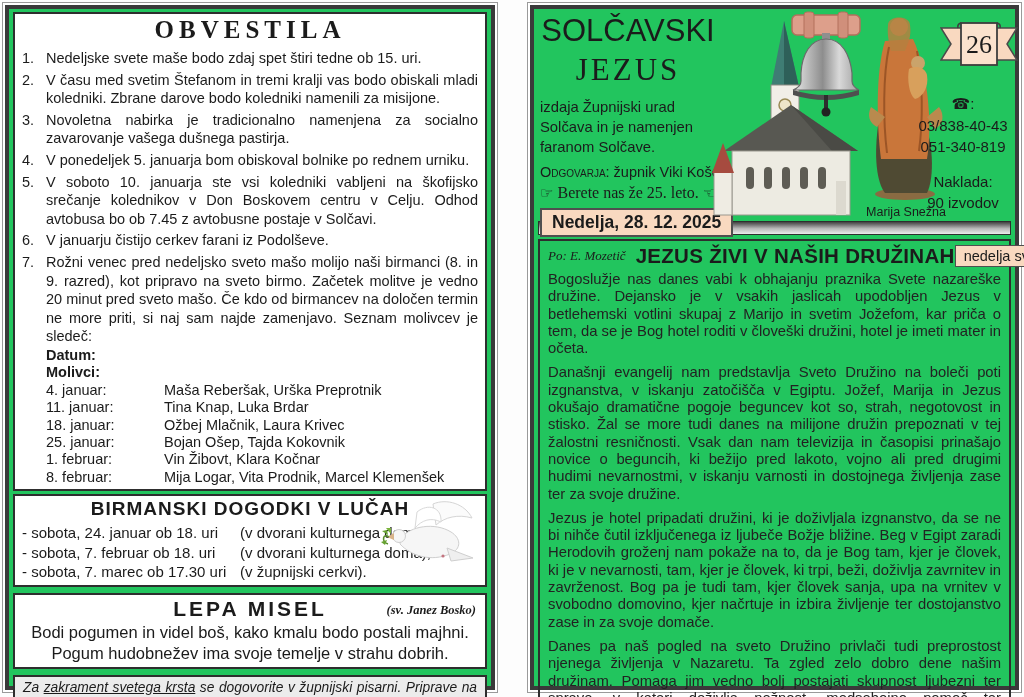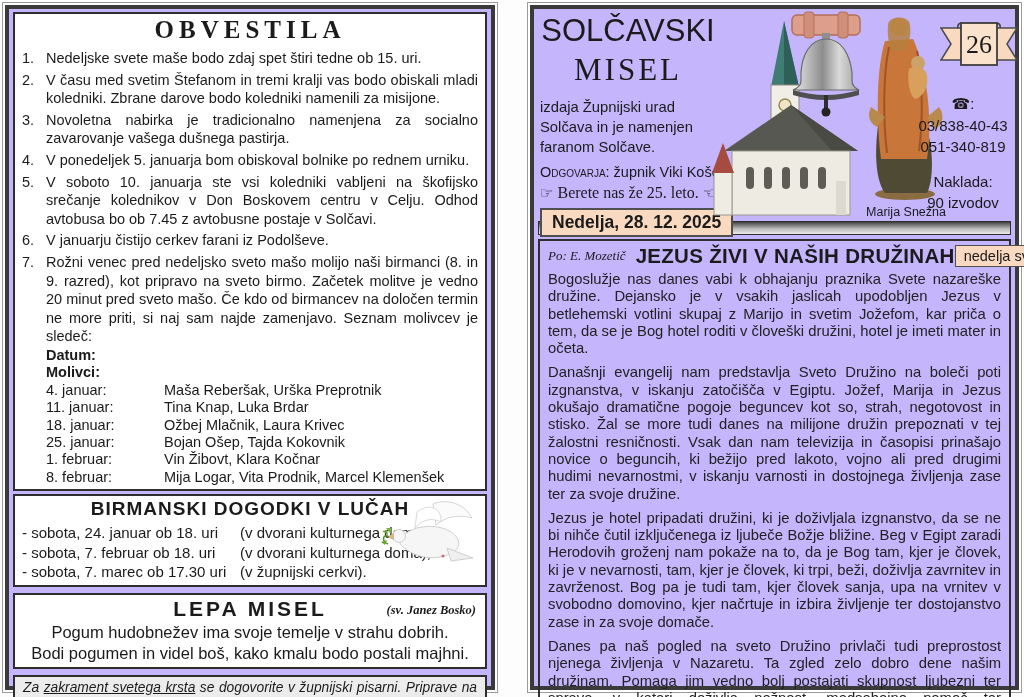--- a/index.html
+++ b/index.html
@@ -3,21 +3,21 @@
 <meta charset="utf-8">
 <style>
   html,body{margin:0;padding:0;}
   body{
     width:1024px;height:697px;position:relative;background:#fdfdfd;
     font-family:"Liberation Sans", sans-serif;color:#1b1b1b;overflow:hidden;
   }
   .page{position:absolute;top:2px;height:691px;background:#fff;border:1px solid #9a9a9a;padding:2px;box-sizing:border-box;}
   #left-page{left:2px;width:496px;}
   #right-page{left:527px;width:495px;}
-  .page-inner{border:4px solid #3a3a3a;width:100%;height:100%;box-sizing:border-box;position:relative;background:#c4b5fd;display:flex;flex-direction:column;}
+  .page-inner{border:4px solid #3a3a3a;width:100%;height:100%;box-sizing:border-box;position:relative;background:#22c55e;display:flex;flex-direction:column;}
 
   
   .box{border:2px solid #2e2e2e;margin:3px 4px;box-sizing:border-box;background:#fff;}
   #obvestila-box{padding:0 7px 3px 7px;}
   .obvestila-title{font-family:"Liberation Serif", serif;font-size:25px;font-weight:bold;letter-spacing:5px;text-align:center;margin:2px 0 5px 0;}
   .notice-item{display:flex;font-size:14.5px;line-height:18.6px;margin-bottom:3px;}
   .notice-num{width:24px;flex:none;}
   .notice-text{flex:1;text-align:justify;}
   .schedule{margin:1px 0 0 24px;font-size:14.5px;line-height:17.4px;}
   .sched-row{display:flex;}
@@ -166,41 +166,41 @@
         <circle cx="62" cy="58" r="1.6" fill="#c4747f"></circle>
       </svg>
     </div>
   </div>
 
   <div class="box" id="quote-box">
     <div class="quote-head">
       <span class="quote-title">LEPA MISEL</span>
       <span class="quote-attr">(sv. Janez Bosko)</span>
     </div>
+    <div class="quote-line">Bodi pogumen in videl boš, kako kmalu bodo postali majhni.</div>
     <div class="quote-line">Pogum hudobnežev ima svoje temelje v strahu dobrih.</div>
-    <div class="quote-line">Bodi pogumen in videl boš, kako kmalu bodo postali majhni.</div>
   </div>
 
   <div class="box" id="notices-box">
     <div class="fine-notice">
       <span>Za </span><span class="u">zakrament svetega krsta</span><span> se dogovorite v župnijski pisarni. Priprave na sveti krst potekajo na prvi petek v mesecu ob 18.30 v veroučni učilnici v Lučah. Krščevanje poteka ob sobotah ob 11.30 v župnijskih cerkvah v Lučah in Solčavi.</span>
     </div>
 
   </div>
 
  </div>
 </div>
 
 <div class="page" id="right-page">
  <div class="page-inner">
 
   <div id="masthead">
     <div class="mast-left">
       <div class="mast-title">SOLČAVSKI</div>
-      <div class="mast-title2">MISEL</div>
+      <div class="mast-title2">JEZUS</div>
       <div class="publisher">izdaja Župnijski urad Solčava in je namenjen faranom Solčave.</div>
       <div class="responsible">
         <span class="responsible-label">Odgovarja:</span><span> župnik Viki Košec</span>
       </div>
       <div class="reading">
         <span class="hand">☞</span><span> Berete nas že 25. leto. </span><span class="hand">☜</span>
       </div>
       <div class="date-box">Nedelja, 28. 12. 2025</div>
     </div>
 

